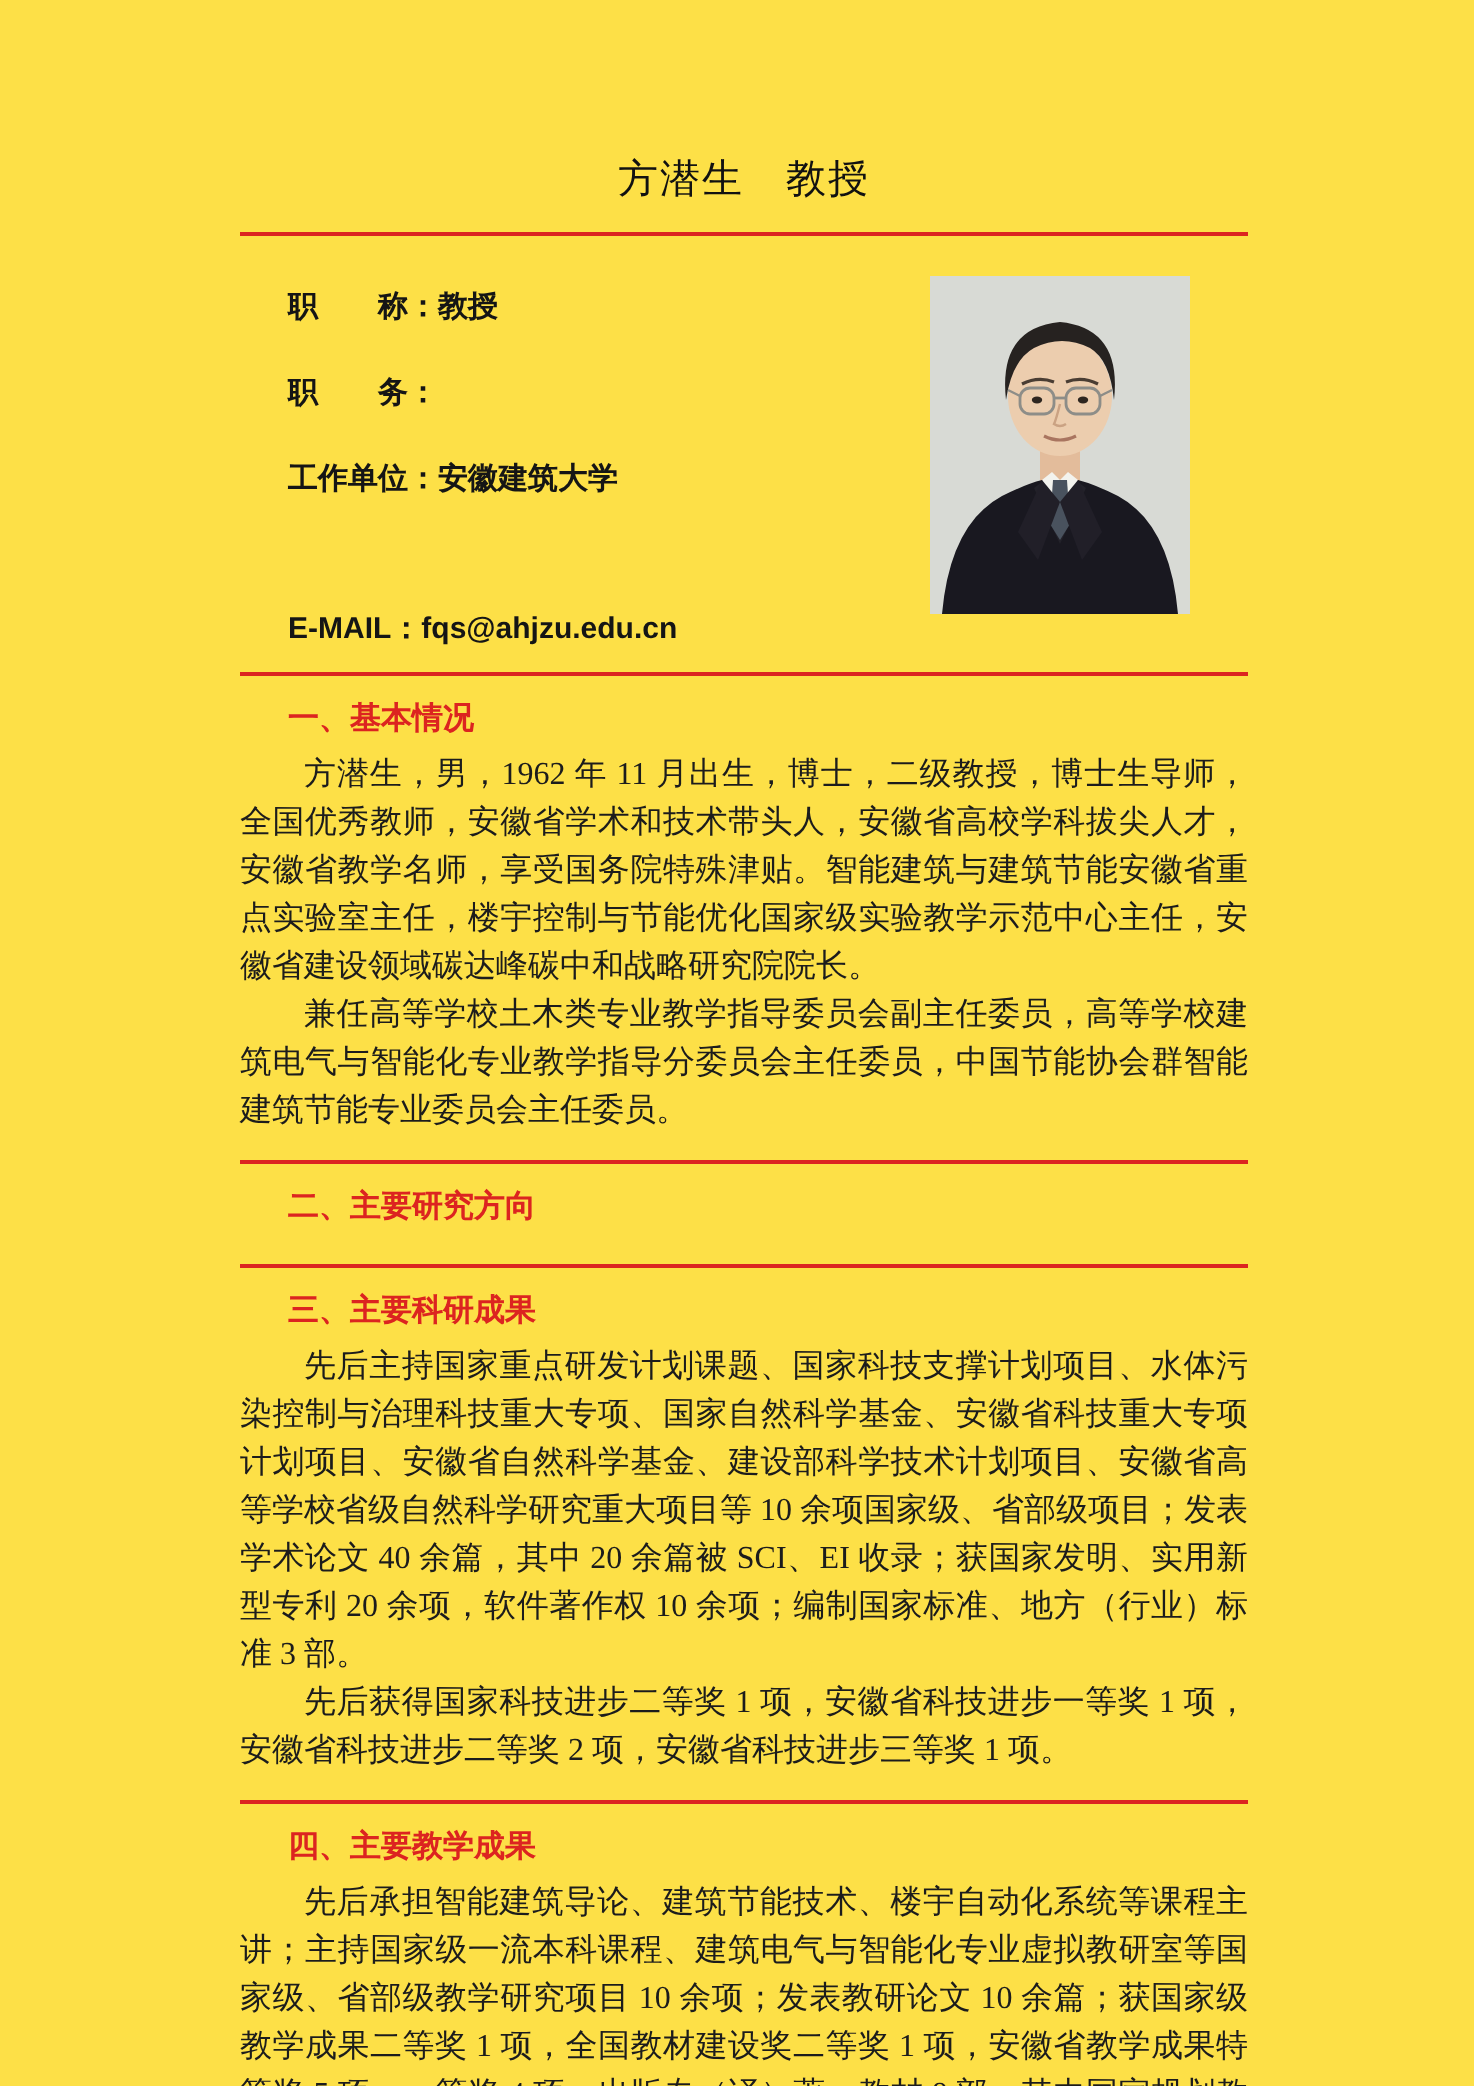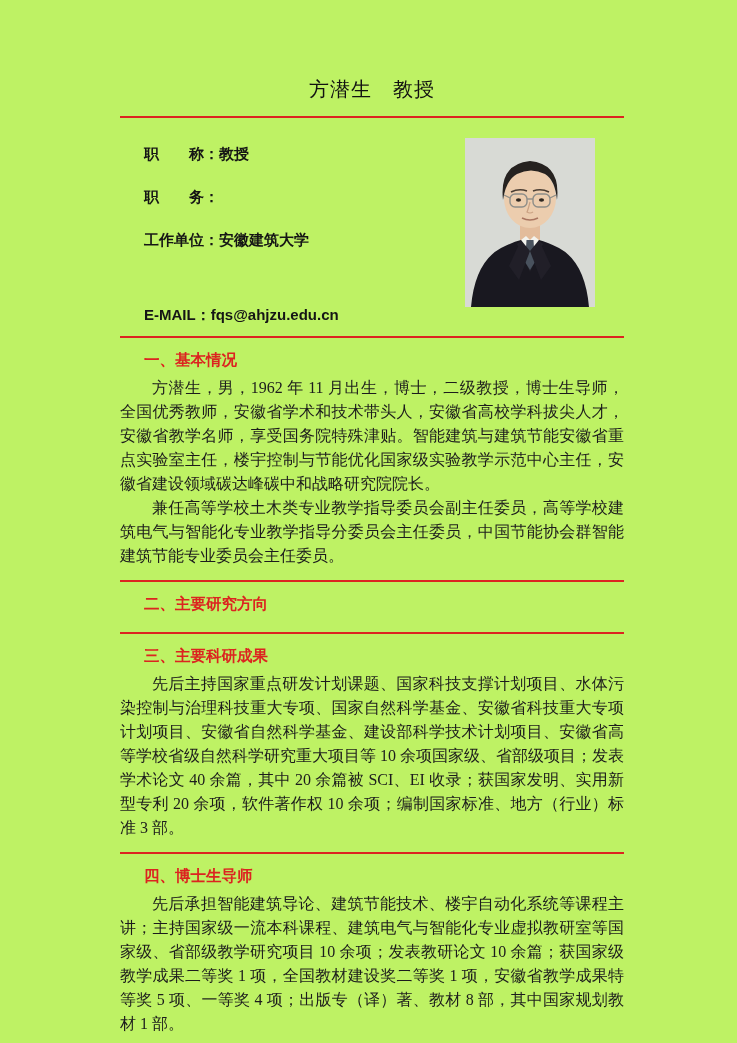--- a/index.html
+++ b/index.html
@@ -4,21 +4,21 @@
 <style>
   html, body {
     margin: 0;
     padding: 0;
     background: #ffffff;
   }
   .page {
     position: relative;
     width: 737px;
     height: 1043px;
-    background: #bef264;
+    background: #fde047;
     box-sizing: border-box;
     padding: 76px 113px 0 120px;
     font-family: "Liberation Serif", "DejaVu Serif", serif;
     color: #1c1c1c;
     overflow: hidden;
   }
   .title {
     margin: 0 0 13px 0;
     text-align: center;
     font-size: 20px;
@@ -148,24 +148,25 @@
 
   <section class="section">
     <h2 class="heading">二、主要研究方向</h2>
   </section>
 
   <div class="rule"></div>
 
   <section class="section">
     <h2 class="heading">三、主要科研成果</h2>
     <p class="para">先后主持国家重点研发计划课题、国家科技支撑计划项目、水体污染控制与治理科技重大专项、国家自然科学基金、安徽省科技重大专项计划项目、安徽省自然科学基金、建设部科学技术计划项目、安徽省高等学校省级自然科学研究重大项目等 10 余项国家级、省部级项目；发表学术论文 40 余篇，其中 20 余篇被 SCI、EI 收录；获国家发明、实用新型专利 20 余项，软件著作权 10 余项；编制国家标准、地方（行业）标准 3 部。</p>
+    <p class="para">先后获得国家科技进步二等奖 1 项，安徽省科技进步一等奖 1 项，安徽省科技进步二等奖 2 项，安徽省科技进步三等奖 1 项。</p>
   </section>
 
   <div class="rule"></div>
 
   <section class="section">
-    <h2 class="heading">四、博士生导师</h2>
+    <h2 class="heading">四、主要教学成果</h2>
     <p class="para">先后承担智能建筑导论、建筑节能技术、楼宇自动化系统等课程主讲；主持国家级一流本科课程、建筑电气与智能化专业虚拟教研室等国家级、省部级教学研究项目 10 余项；发表教研论文 10 余篇；获国家级教学成果二等奖 1 项，全国教材建设奖二等奖 1 项，安徽省教学成果特等奖 5 项、一等奖 4 项；出版专（译）著、教材 8 部，其中国家规划教材 1 部。</p>
   </section>
 
   <div class="rule"></div>
 
 </div>
 
 </body></html>

